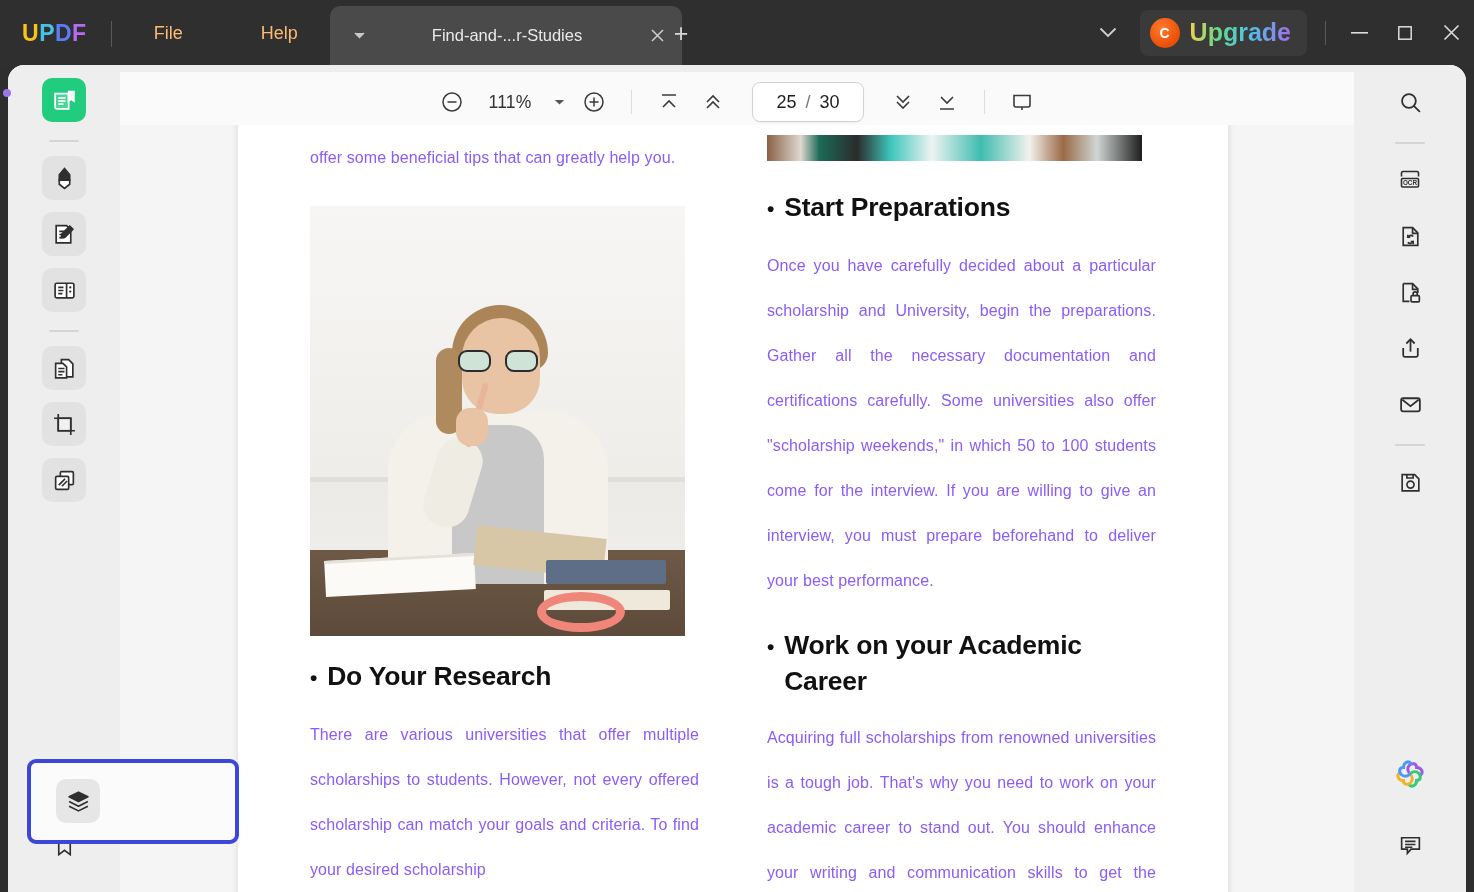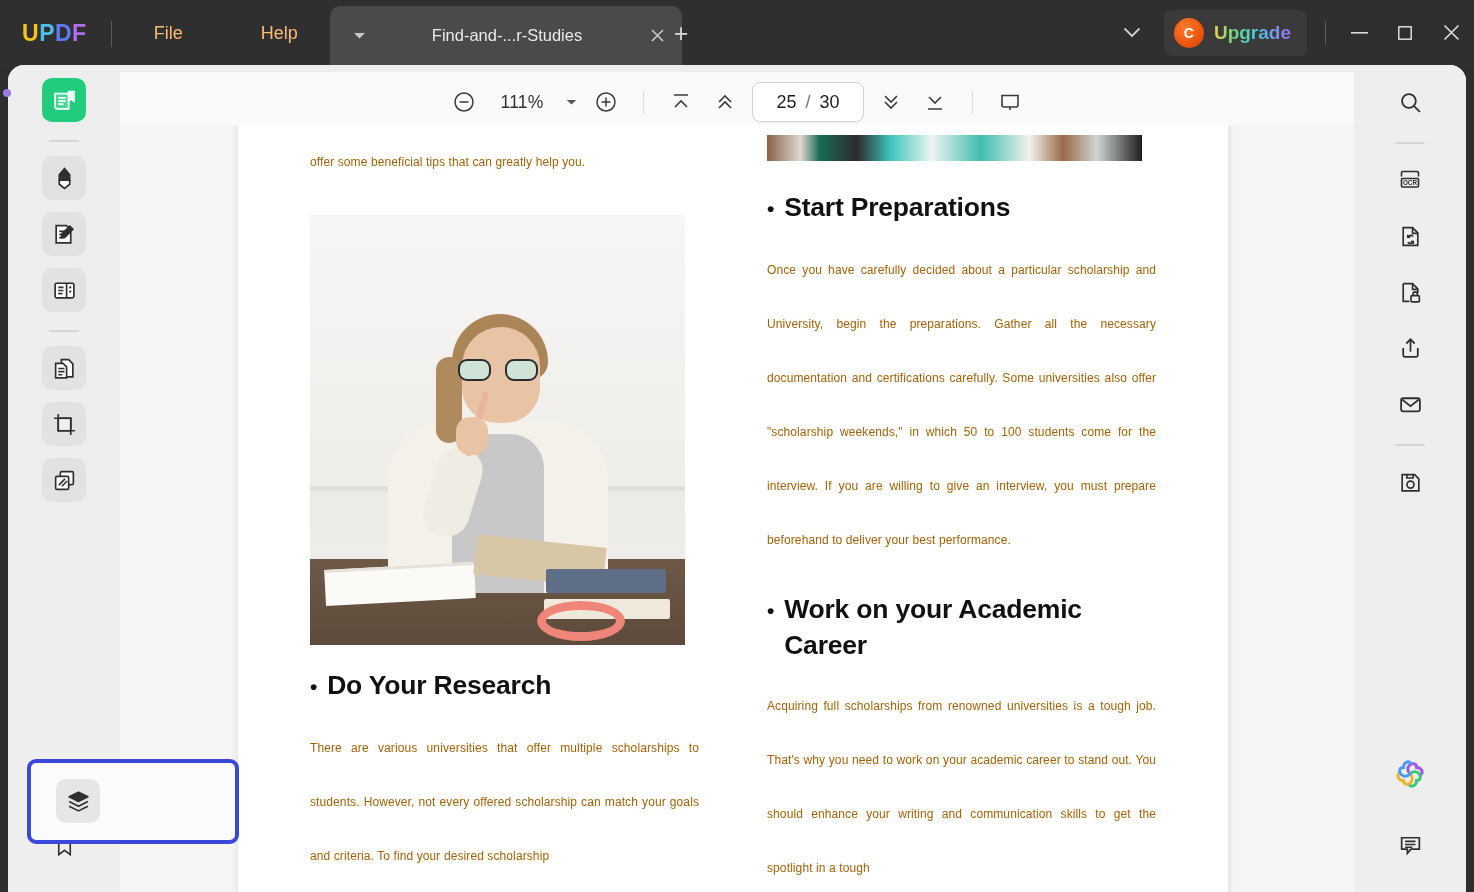--- a/index.html
+++ b/index.html
@@ -61,21 +61,21 @@
     display:flex; align-items:center; gap:10px; background:#3a3a3a;
     padding:8px 16px 8px 10px; border-radius:8px; margin-right:18px;
   }
   .crown{
     width:30px; height:30px; border-radius:50%;
     background:radial-gradient(circle at 38% 32%, #ff7a2e 0%, #ea4f06 70%);
     color:#fff; font-size:14px; font-weight:bold;
     display:flex; align-items:center; justify-content:center;
   }
   .upgrade-text{
-    font-size:19px; font-weight:600;
+    font-size:25px; font-weight:600;
     background:linear-gradient(95deg,#f2d14b 0%,#63d98a 30%,#4fc3e8 58%,#a06bf0 100%);
     -webkit-background-clip:text; background-clip:text; color:transparent;
   }
   .win-div{ width:1px; height:24px; background:#5a5a5a; margin-right:10px; }
   .win-btn{
     width:46px; height:42px; display:flex; align-items:center; justify-content:center;
     color:#dcdcdc;
   }
 
   
@@ -142,40 +142,40 @@
     margin:0 6px; letter-spacing:.2px;
   }
   .caret-sm{
     width:24px; height:30px; display:flex; align-items:center; justify-content:center;
     color:#555; font-size:9px;
   }
   .tdiv{ width:1px; height:24px; background:#dcdcdc; margin:0 14px; }
   .pagebox{
     height:40px; min-width:112px; border:1px solid #d2d2d2; border-radius:8px;
     background:#fff; display:flex; align-items:center; justify-content:center;
-    gap:9px; font-size:18px; color:#1e1e1e; padding:0 14px; margin:0 4px;
+    gap:9px; font-size:18px; color:#1e1e1e; padding:0 14px; margin:0 16px;
     box-shadow:0 1px 2px rgba(0,0,0,.04);
   }
   .pagebox .cur{ font-weight:500; }
   .pagebox .sl{ color:#777; }
 
   
   .viewport{
     position:absolute; left:112px; top:60px; width:1234px; height:767px;
     background:#f5f5f5; overflow:hidden;
   }
   .page{
     position:absolute; left:118px; top:-120px; width:990px; height:1390px;
     background:#ffffff; box-shadow:0 1px 7px rgba(0,0,0,.12);
   }
   .cols{ position:absolute; left:72px; top:130px; width:846px; display:flex; gap:68px; }
   .col{ width:389px; }
 
   .ptext{
-    font-size:12px; line-height:54px; color:#a16207; text-align:justify;
+    font-size:16px; line-height:45px; color:#8b5cf6; text-align:justify;
     letter-spacing:.1px;
   }
   .phead{
     font-size:26.5px; font-weight:bold; color:#111; line-height:36px;
     letter-spacing:-.2px; display:flex; gap:10px; align-items:baseline;
   }
   .phead .bul{ font-size:21px; line-height:36px; }
   .sp-sm{ height:16px; }
   .sp-md{ height:24px; }
 

